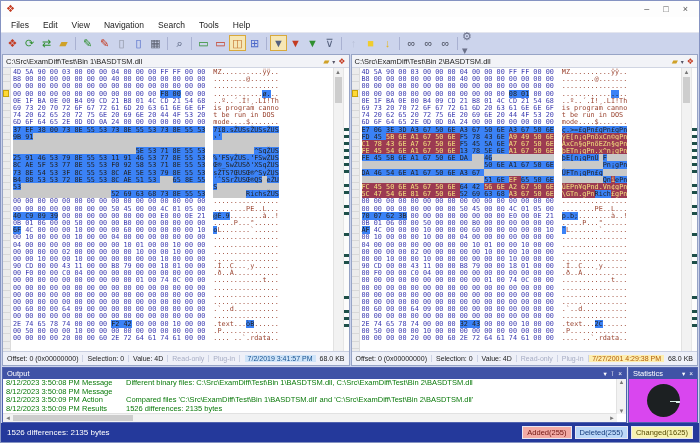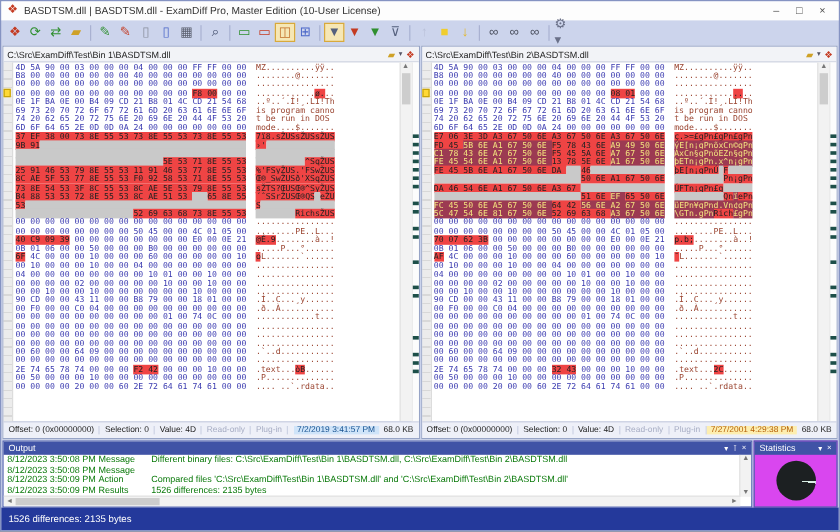--- a/index.html
+++ b/index.html
@@ -34,21 +34,21 @@
   .ph-icons{margin-left:auto;display:flex;align-items:center;gap:3px;font-size:8px;}
   .pane-body{flex:1;display:flex;min-height:0;}
   .gutter{width:7px;flex:none;position:relative;border-right:1px solid #dcdcdc;
           background:repeating-linear-gradient(#ececec 0px,#ececec 6.2px,#d8d8d8 6.2px,#d8d8d8 7.2px);}
   .cur-marker{position:absolute;left:0;top:21.6px;width:6px;height:7px;background:#ffd936;border:1px solid #c9a40a;box-sizing:border-box;}
   .hexview{flex:1;overflow:hidden;font-family:"DejaVu Sans Mono",monospace;font-size:6.8px;line-height:7.2px;padding:1px 0 0 2px;}
   .hexrow{height:7.2px;display:flex;}
   .hexrow span{white-space:pre;}
   .as-block{margin-left:8px;}
   .sn{color:#3b3bb0;} .an{color:#9a4430;}
-  .sy{background:#ef4444;color:#222;} .sr{background:#9c3a52;color:#f3e27e;}
+  .sy{background:#3b82f6;color:#222;} .sr{background:#9c3a52;color:#f3e27e;}
   .sg{background:#c9c9c9;color:transparent;}
   .vscroll{width:9px;flex:none;background:#f2f2f2;border-left:1px solid #e2e2e2;display:flex;flex-direction:column;align-items:center;font-size:6px;color:#777;}
   .varrow{height:8px;line-height:8px;}
   .vthumb{width:7px;height:26px;background:#cdcdcd;margin-top:1px;}
   .mapcol{width:5px;flex:none;background:#fcfcfc;border-left:1px solid #e6e6e6;position:relative;}
   .mapmark{position:absolute;left:0;width:5px;height:3px;background:#1d4f49;}
   .pane-status{height:13px;background:#eef0f8;border-top:1px solid #c8cee0;display:flex;align-items:center;font-size:7px;color:#222;flex:none;white-space:nowrap;overflow:hidden;}
   .ps-seg{padding:0 4px;border-right:1px solid #cdd3e4;}
   .ps-seg.dis{color:#a7adc4;}
   .ps-date{padding:0 3px;margin-left:auto;}
@@ -73,28 +73,36 @@
   .badges{margin-left:auto;display:flex;gap:3px;}
   .badge{font-size:7.5px;padding:1px 4px;border:1px solid #e8e8f4;line-height:9px;}
 </style>
 </head>
 <body>
 
 <div class="app">
 
   <div class="titlebar">
     <span class="appicon">❖</span>
-    <span class="title-text">BASDTSM.dll  |  BASDTSM.dll - ExamDiff Pro, Master Edition (10-User License)</span>
     <span class="winbtns">
       <span>–</span>
       <span>□</span>
       <span>×</span>
     </span>
   </div>
 
+  <div class="menubar" id="menubar">
+      <span>Files</span>
+      <span>Edit</span>
+      <span>View</span>
+      <span>Navigation</span>
+      <span>Search</span>
+      <span>Tools</span>
+      <span>Help</span>
+    </div>
 
   <div class="toolbar" id="toolbar">
       <span class="tbi" style="color: rgb(196, 59, 34);">❖</span>
       <span class="tbi" style="color: rgb(47, 143, 47);">⟳</span>
       <span class="tbi" style="color: rgb(47, 143, 47);">⇄</span>
       <span class="tbi" style="color: rgb(207, 161, 39);">▰</span>
       <span class="tbsep"></span>
       <span class="tbi" style="color: rgb(47, 143, 47);">✎</span>
       <span class="tbi" style="color: rgb(196, 59, 34);">✎</span>
       <span class="tbi" style="color: rgb(138, 143, 158);">▯</span>
@@ -584,15 +592,20 @@
           <span>▾</span>
           <span>×</span>
         </span>
       </div>
       <div class="pie"></div>
     </div>
   </div>
 
   <div class="statusbar">
     <span>1526 differences: 2135 bytes</span>
+    <span class="badges" id="badges">
+        <span class="badge" style="background: rgb(242, 171, 165); color: rgb(110, 18, 14);">Added(255)</span>
+        <span class="badge" style="background: rgb(188, 216, 248); color: rgb(18, 57, 122);">Deleted(255)</span>
+        <span class="badge" style="background: rgb(247, 243, 178); color: rgb(86, 74, 2);">Changed(1625)</span>
+      </span>
   </div>
 
 </div>
 
 </body></html>

